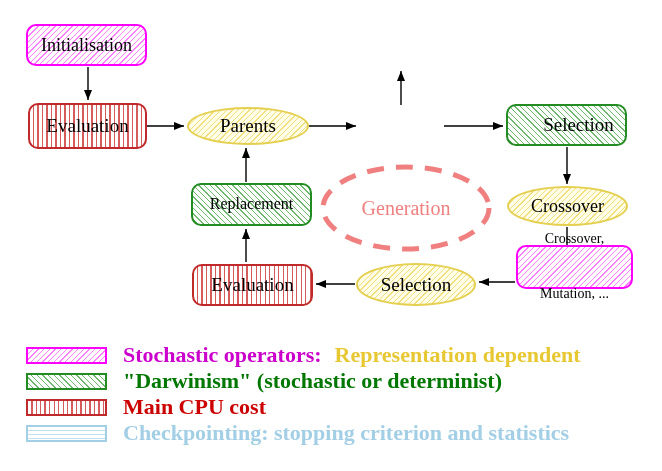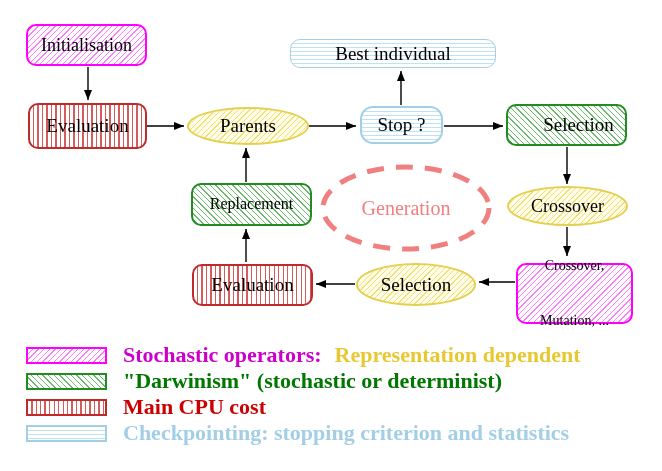--- a/index.html
+++ b/index.html
@@ -136,27 +136,21 @@
   </div>
 
   <div class="node stripes-red fs19" style="left:28px; top:103px; width:119px; height:46px;">
     <span>Evaluation</span>
   </div>
 
   <div class="node ellipse-yellow fs19" style="left:187px; top:107px; width:122px; height:38px;">
     <span>Parents</span>
   </div>
 
-  <div class="node stripes-cyan fs19" style="left:290px; top:39px; width:206px; height:29px; border-width:1.5px;">
-    <span>Best individual</span>
-  </div>
 
-  <div class="node stripes-cyan rounded fs19" style="left:360px; top:106px; width:83px; height:38px;">
-    <span>Stop ?</span>
-  </div>
 
   <div class="node hatch-green fs19" style="left:506px; top:104px; width:121px; height:42px;padding-left:24px;">
     <span>Selection</span>
   </div>
 
   <div class="node hatch-green fs16" style="left:175px; top:183px; width:121px; height:43px;margin-left:16px;">
     <span>Replacement</span>
   </div>
 
   <div class="generation-label">Generation</div>
@@ -166,21 +160,21 @@
   </div>
 
   <div class="node stripes-red fs19" style="left:192px; top:264px; width:121px; height:42px;">
     <span>Evaluation</span>
   </div>
 
   <div class="node ellipse-yellow fs19" style="left:356px; top:263px; width:120px; height:43px;">
     <span>Selection</span>
   </div>
 
-  <div class="node hatch-magenta stack fs14" style="left:516px; top:263px; width:117px; height:61px;gap:40px;">
+  <div class="node hatch-magenta stack fs14" style="left:516px; top:245px; width:117px; height:44px;gap:40px;">
     <span>Crossover,</span>
     <span>Mutation, ...</span>
   </div>
 
   <div class="legend-row" style="top:346px;">
     <span class="swatch hatch-magenta"></span>
     <span class="legend-text t-magenta">Stochastic operators:</span>
     <span class="legend-text t-yellow gap">Representation dependent</span>
   </div>
 

